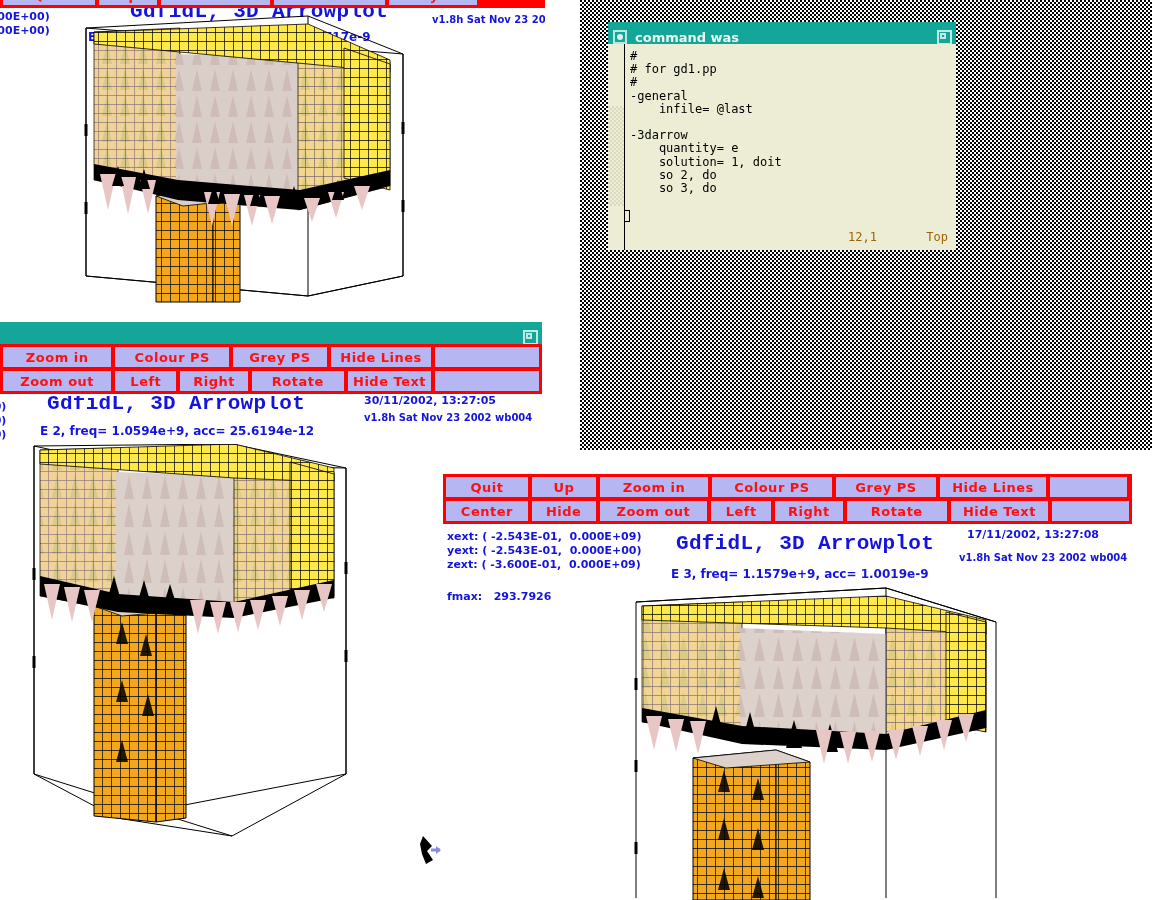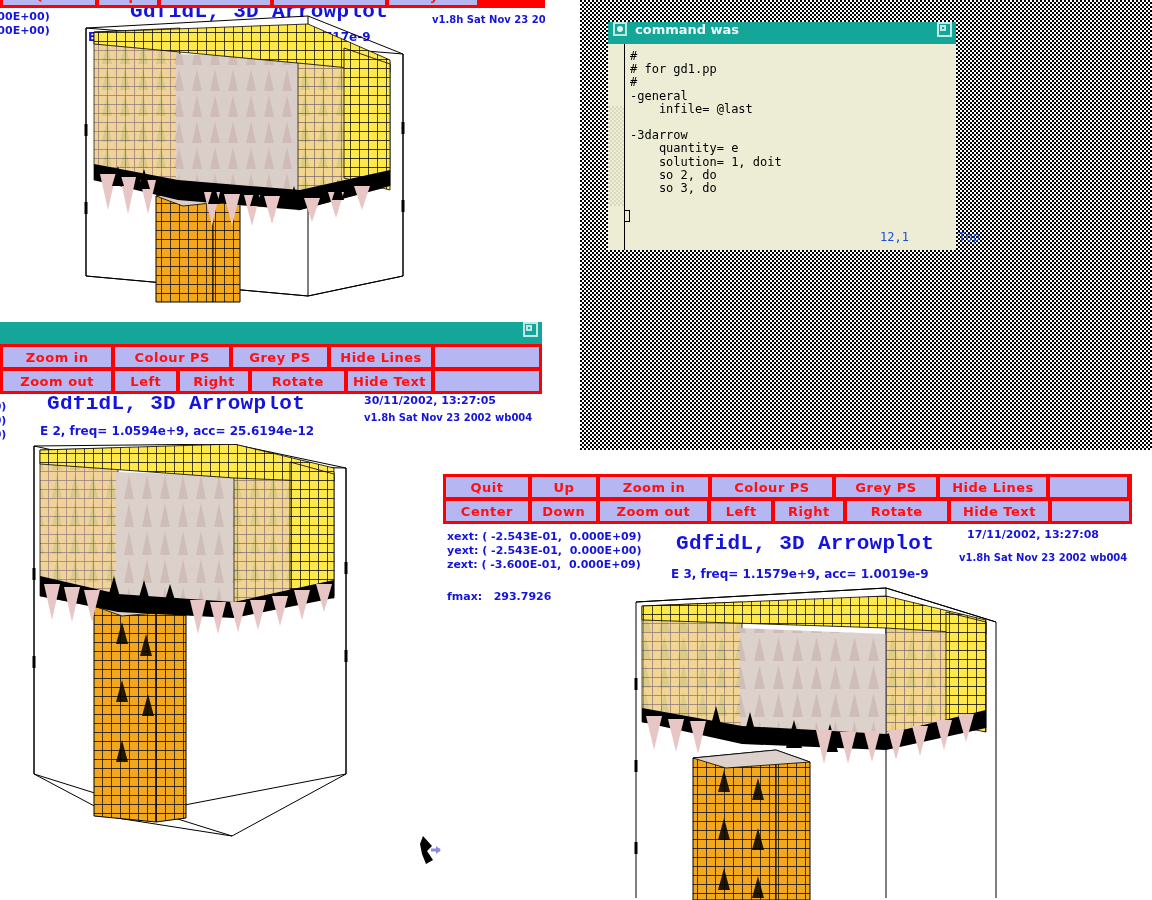--- a/index.html
+++ b/index.html
@@ -25,21 +25,21 @@
       linear-gradient(45deg,#ffffff 25%,transparent 25%,transparent 75%,#ffffff 75%),
       linear-gradient(45deg,#ffffff 25%,transparent 25%,transparent 75%,#ffffff 75%);
     background-size:4px 4px;
     background-position:0 0,2px 2px;
   }
   
   .win{position:absolute;box-sizing:border-box;}
   .titlebar{
     position:absolute;left:0;top:0;height:30px;width:100%;
     background:#14a699;box-sizing:border-box;
-    display:flex;align-items:flex-start;
+    display:flex;align-items:center;
   }
   .tb-menu-btn{
     width:14px;height:14px;margin-left:5px;flex:0 0 auto;
     border:2px solid #b8e8e2;box-sizing:border-box;
     display:flex;align-items:center;justify-content:center;
     background:#14a699;
   }
   .tb-menu-btn i{display:block;width:6px;height:6px;border-radius:50%;background:#d8f2ee;}
   .tb-title{
     margin-left:8px;color:#e9f7f5;font-size:13px;font-weight:bold;
@@ -104,21 +104,21 @@
     position:absolute;left:22px;top:6px;margin:0;
     font-family:"DejaVu Sans Mono",monospace;font-size:12px;line-height:13.2px;
     color:#000;white-space:pre;
   }
   #cmdwin .cursorblock{
     position:absolute;left:16px;top:166px;width:6px;height:12px;
     border:1px solid #000;box-sizing:border-box;
   }
   #cmdwin .statusline{
     position:absolute;left:0;bottom:6px;width:100%;height:14px;
-    font-family:"DejaVu Sans Mono",monospace;font-size:12px;color:#1d4ed8;margin-left:32px;
+    font-family:"DejaVu Sans Mono",monospace;font-size:12px;color:#a16207;
   }
   #cmdwin .st-pos{position:absolute;left:240px;top:0;}
   #cmdwin .st-top{position:absolute;right:8px;top:0;}
 
   
   .plot3d{position:absolute;}
   .plot3d svg{display:block;}
 </style>
 </head>
 <body>
@@ -367,21 +367,21 @@
       <div class="pbtn" style="width:86px;">Quit</div>
       <div class="pbtn" style="width:68px;">Up</div>
       <div class="pbtn" style="width:112px;">Zoom in</div>
       <div class="pbtn" style="width:124px;">Colour PS</div>
       <div class="pbtn" style="width:104px;">Grey PS</div>
       <div class="pbtn" style="width:110px;">Hide Lines</div>
       <div class="pbtn blank" style="width:81px;"></div>
     </div>
     <div class="btnrow">
       <div class="pbtn" style="width:86px;">Center</div>
-      <div class="pbtn" style="width:68px;">Down</div>
+      <div class="pbtn" style="width:68px;">Hide</div>
       <div class="pbtn" style="width:112px;">Zoom out</div>
       <div class="pbtn" style="width:64px;">Left</div>
       <div class="pbtn" style="width:72px;">Right</div>
       <div class="pbtn" style="width:104px;">Rotate</div>
       <div class="pbtn" style="width:102px;">Hide Text</div>
       <div class="pbtn blank" style="width:81px;"></div>
     </div>
   </div>
 
   <div class="plotarea" style="top:74px;width:689px;height:374px;">

